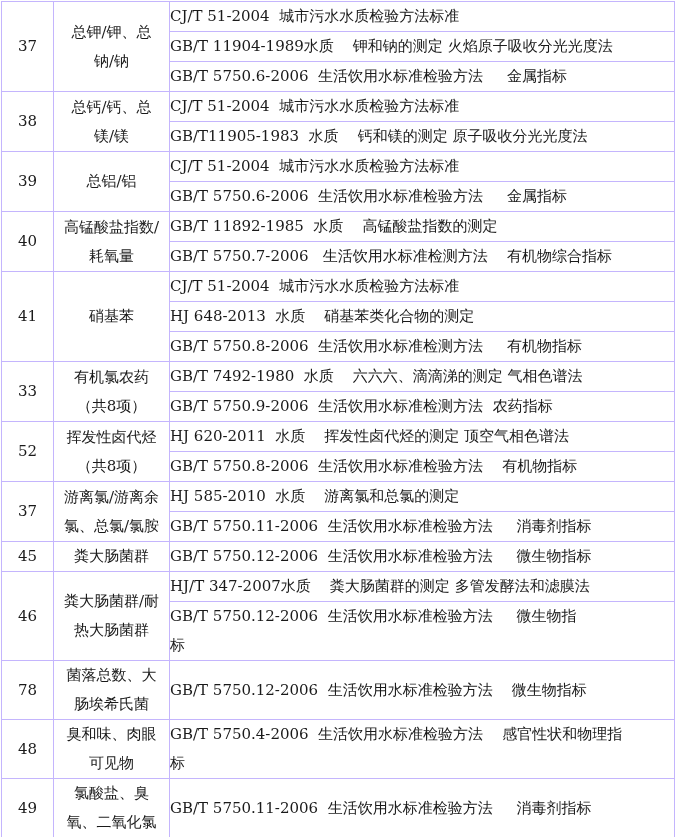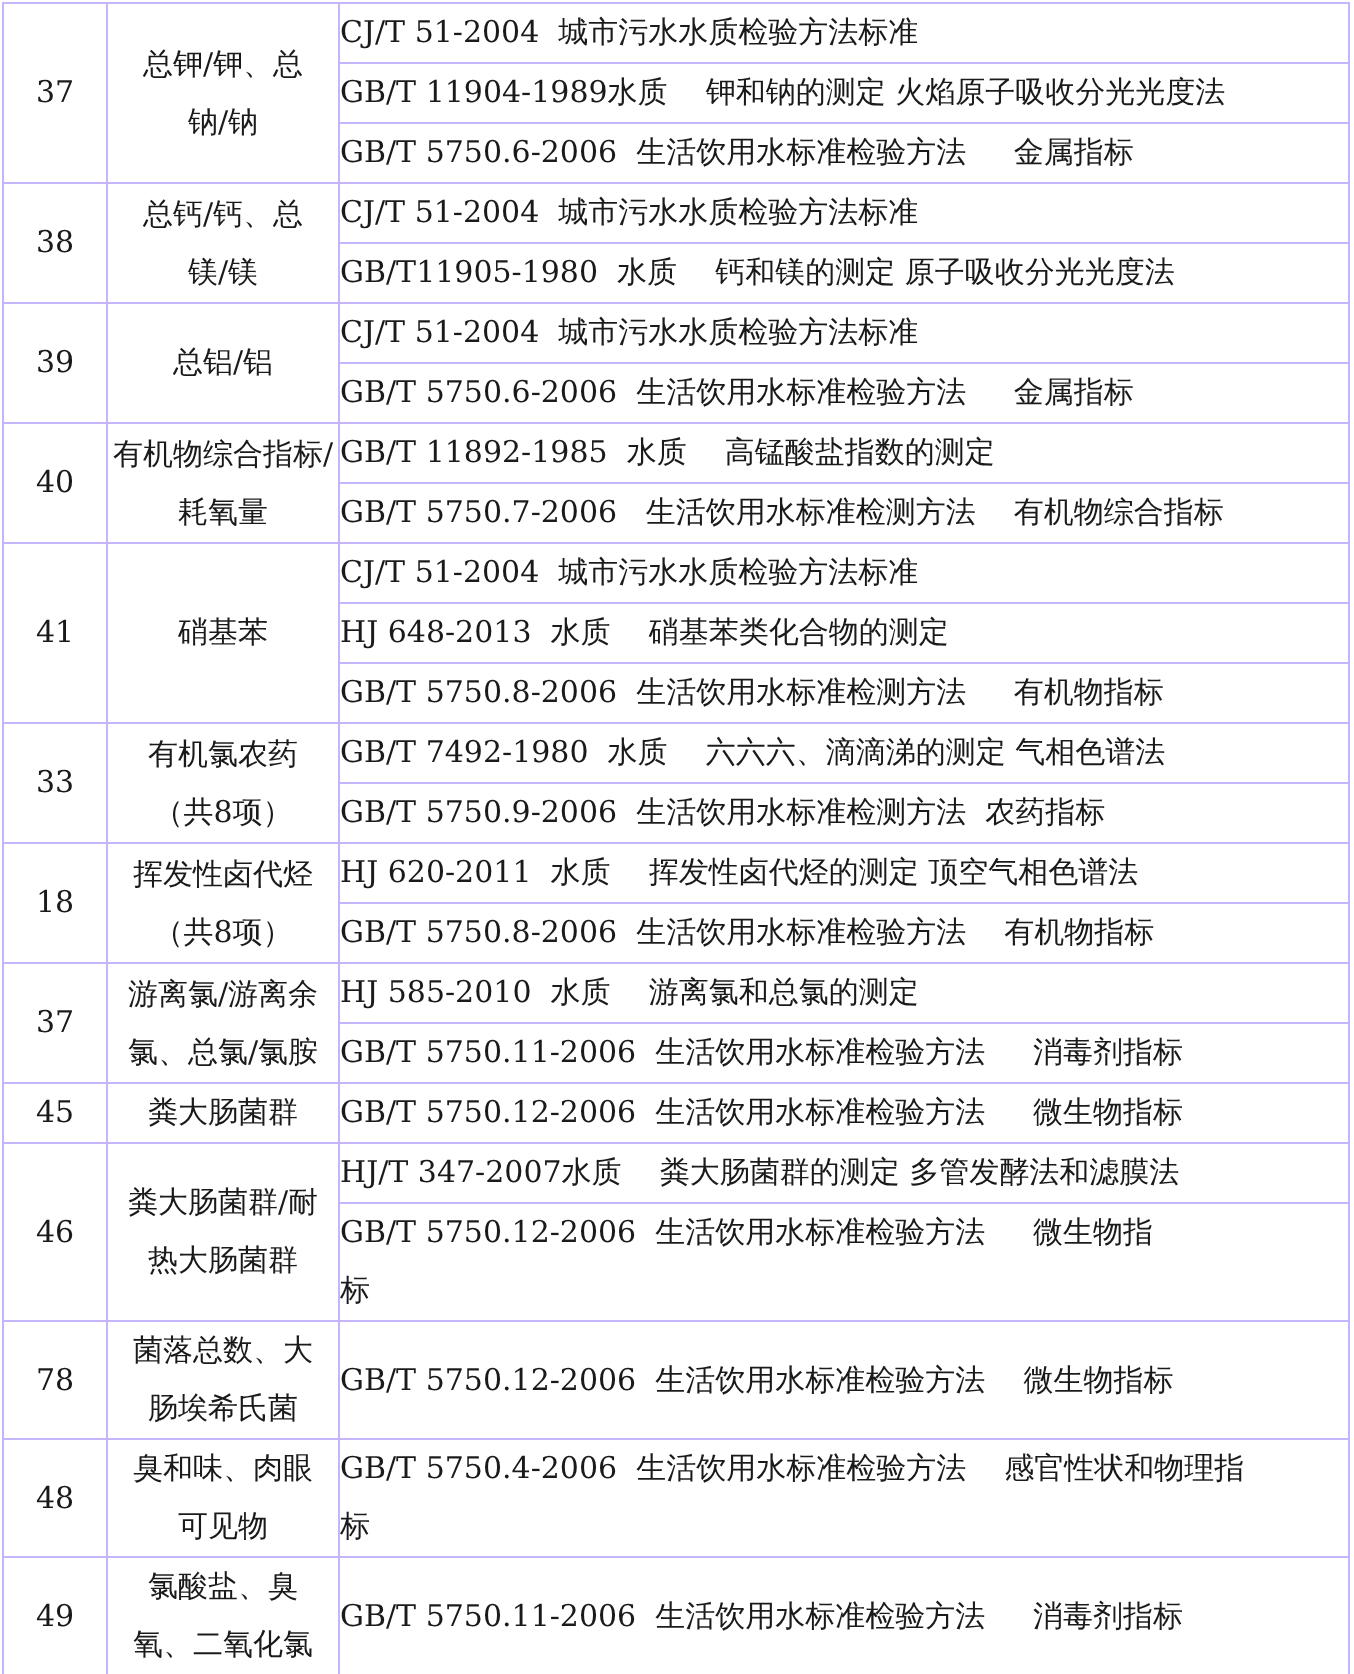--- a/index.html
+++ b/index.html
@@ -63,33 +63,33 @@
         <tr>
           <td class="col-standard">GB/T 5750.6-2006  生活饮用水标准检验方法     金属指标</td>
         </tr>
         <tr>
           <td class="col-no" rowspan="2">38</td>
           <td class="col-name" rowspan="2">总钙/钙、总
 镁/镁</td>
           <td class="col-standard">CJ/T 51-2004  城市污水水质检验方法标准</td>
         </tr>
         <tr>
-          <td class="col-standard">GB/T11905-1980  水质    钙和镁的测定 原子吸收分光光度法</td>
+          <td class="col-standard">GB/T11905-1983  水质    钙和镁的测定 原子吸收分光光度法</td>
         </tr>
         <tr>
           <td class="col-no" rowspan="2">39</td>
           <td class="col-name" rowspan="2">总铝/铝</td>
           <td class="col-standard">CJ/T 51-2004  城市污水水质检验方法标准</td>
         </tr>
         <tr>
           <td class="col-standard">GB/T 5750.6-2006  生活饮用水标准检验方法     金属指标</td>
         </tr>
         <tr>
           <td class="col-no" rowspan="2">40</td>
-          <td class="col-name" rowspan="2">有机物综合指标/
+          <td class="col-name" rowspan="2">高锰酸盐指数/
 耗氧量</td>
           <td class="col-standard">GB/T 11892-1985  水质    高锰酸盐指数的测定</td>
         </tr>
         <tr>
           <td class="col-standard">GB/T 5750.7-2006   生活饮用水标准检测方法    有机物综合指标</td>
         </tr>
         <tr>
           <td class="col-no" rowspan="3">41</td>
           <td class="col-name" rowspan="3">硝基苯</td>
           <td class="col-standard">CJ/T 51-2004  城市污水水质检验方法标准</td>
@@ -103,21 +103,21 @@
         <tr>
           <td class="col-no" rowspan="2">33</td>
           <td class="col-name" rowspan="2">有机氯农药
 （共8项）</td>
           <td class="col-standard">GB/T 7492-1980  水质    六六六、滴滴涕的测定 气相色谱法</td>
         </tr>
         <tr>
           <td class="col-standard">GB/T 5750.9-2006  生活饮用水标准检测方法  农药指标</td>
         </tr>
         <tr>
-          <td class="col-no" rowspan="2">18</td>
+          <td class="col-no" rowspan="2">52</td>
           <td class="col-name" rowspan="2">挥发性卤代烃
 （共8项）</td>
           <td class="col-standard">HJ 620-2011  水质    挥发性卤代烃的测定 顶空气相色谱法</td>
         </tr>
         <tr>
           <td class="col-standard">GB/T 5750.8-2006  生活饮用水标准检验方法    有机物指标</td>
         </tr>
         <tr>
           <td class="col-no" rowspan="2">37</td>
           <td class="col-name" rowspan="2">游离氯/游离余

